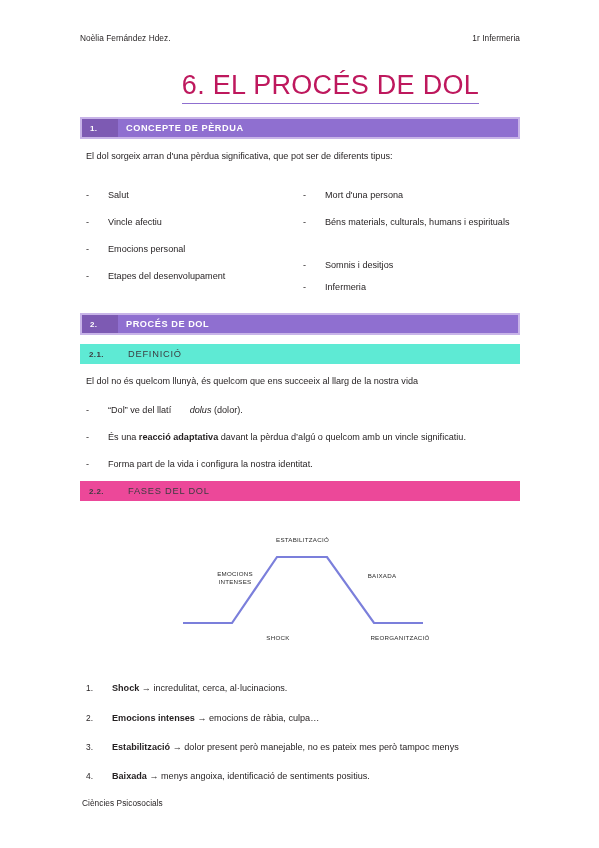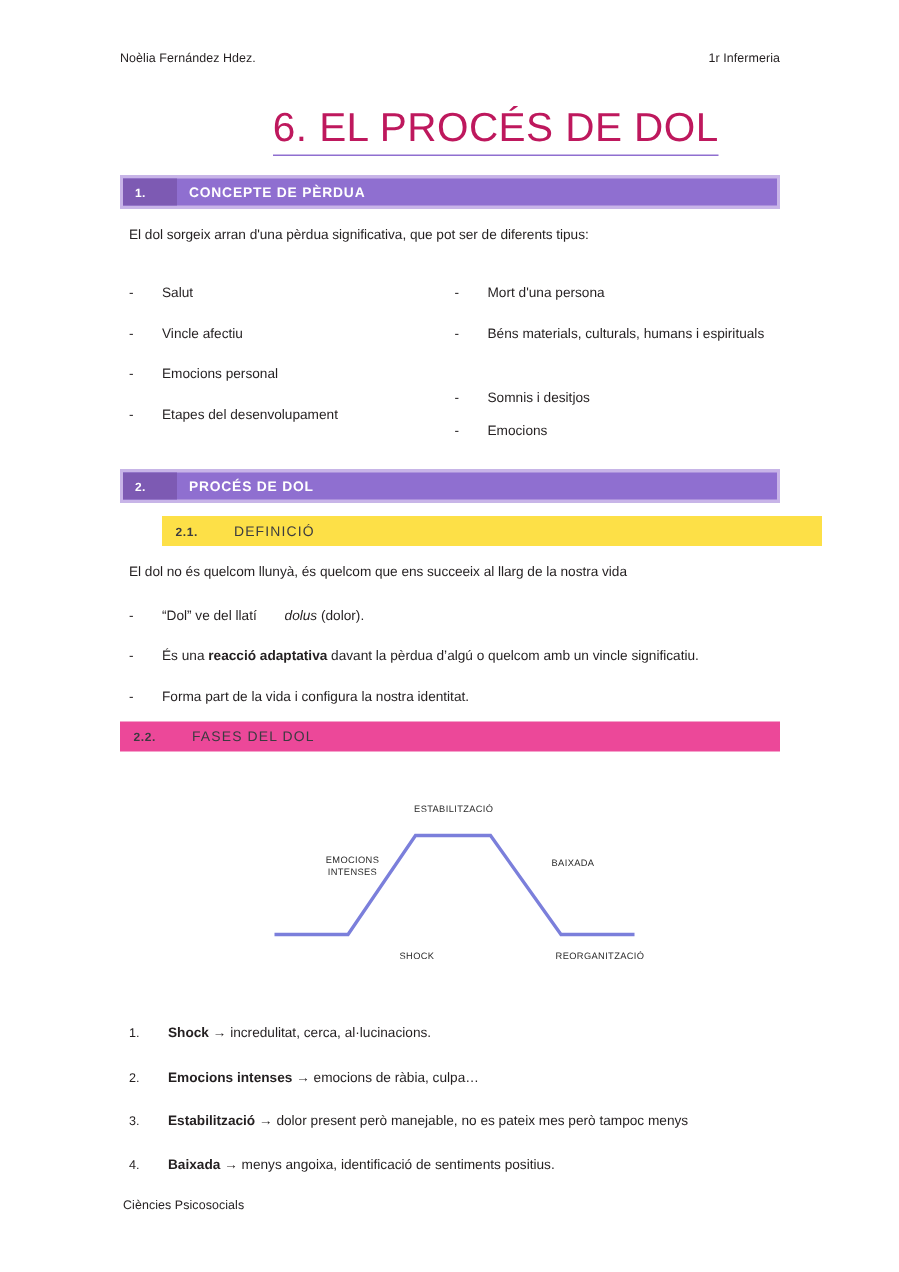--- a/index.html
+++ b/index.html
@@ -234,29 +234,29 @@
   <div class="dash-item" style="left:303px; top:215px; width:218px;">
     <span class="dash">-</span>
     <span class="body justify">Béns materials, culturals, humans i espirituals</span>
   </div>
   <div class="dash-item" style="left:303px; top:258px; width:218px;">
     <span class="dash">-</span>
     <span class="body">Somnis i desitjos</span>
   </div>
   <div class="dash-item" style="left:303px; top:280px; width:218px;">
     <span class="dash">-</span>
-    <span class="body">Emocions</span>
+    <span class="body">Infermeria</span>
   </div>
 
   <div class="h1bar" style="top: 313px; background: rgb(143, 111, 208); border-color: rgb(200, 180, 232);">
     <span class="num" style="background: rgb(125, 90, 179);">2.</span>
     <span class="txt">PROCÉS DE DOL</span>
   </div>
 
-  <div class="h2bar" style="top: 344px; background: #fde047; margin-left: 28px;">
+  <div class="h2bar" style="top: 344px; background: #5eead4;">
     <span class="num">2.1.</span>
     <span class="txt">DEFINICIÓ</span>
   </div>
 
   <div class="para" style="top:375px; width:430px;">El dol no és quelcom llunyà, és quelcom que ens succeeix al llarg de la nostra vida</div>
 
   <div class="dash-item" style="left:86px; top:403px; width:430px;">
     <span class="dash">-</span>
     <span class="body"><span>“Dol” ve del llatí </span><i>dolus</i><span> (dolor).</span></span>
   </div>

